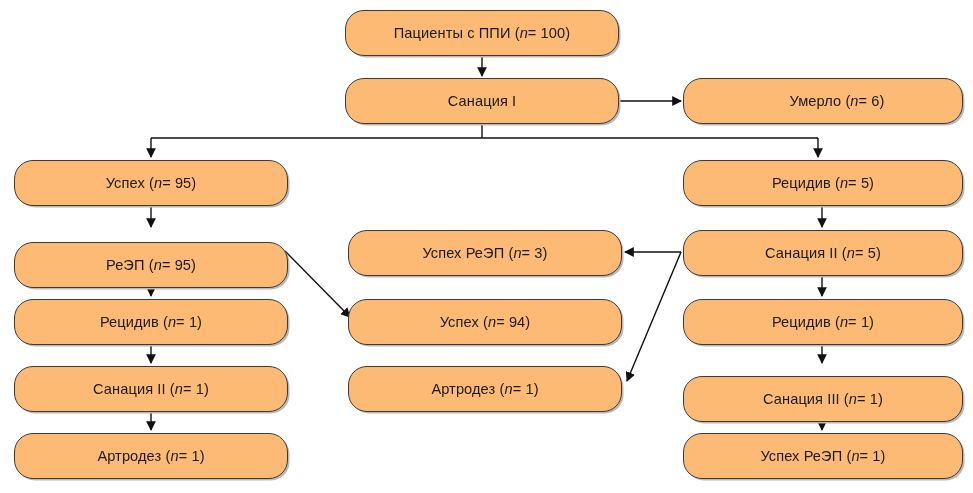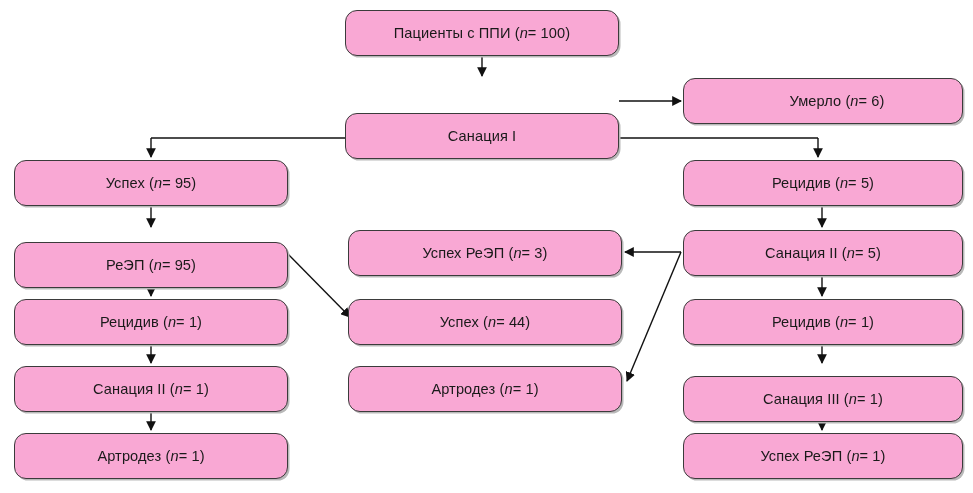--- a/index.html
+++ b/index.html
@@ -23,22 +23,22 @@
     left: 0;
     top: 0;
     width: 973px;
     height: 493px;
     pointer-events: none;
   }
   .node {
     position: absolute;
     box-sizing: border-box;
     border: 1.1px solid #3b3b3b;
-    border-radius: 12px;
-    background: #f9a8d4;
+    border-radius: 19px;
+    background: #fdba74;
     display: flex;
     align-items: center;
     justify-content: center;
     color: #1a1a1a;
     font-size: 14.6px;
     letter-spacing: 0.1px;
     white-space: nowrap;
     box-shadow: 2px 2px 0 -0.5px #b9b9b9;
     z-index: 2;
   }
@@ -84,21 +84,21 @@
       <line x1="681" y1="252" x2="627" y2="381" marker-end="url(#arrow)"></line>
     </g>
   </svg>
 
   <div class="node" style="left:345px;top:10px;width:274px;height:46px;">
     <span class="lbl">Пациенты с ППИ (</span>
       <span class="it">n</span>
       <span class="lbl"> = 100)</span>
   </div>
 
-  <div class="node" style="left:345px;top:78px;width:274px;height:46px;margin-top:35px;">
+  <div class="node" style="left:345px;top:78px;width:274px;height:46px;">
     <span class="lbl">Санация I</span>
       <span class="it"></span>
       <span class="lbl"></span>
   </div>
 
   <div class="node" style="left:683px;top:78px;width:280px;height:46px;padding-left:28px;">
     <span class="lbl">Умерло (</span>
       <span class="it">n</span>
       <span class="lbl"> = 6)</span>
   </div>
@@ -135,21 +135,21 @@
 
   <div class="node" style="left:14px;top:299px;width:274px;height:46px;">
     <span class="lbl">Рецидив (</span>
       <span class="it">n</span>
       <span class="lbl"> = 1)</span>
   </div>
 
   <div class="node" style="left:348px;top:299px;width:274px;height:46px;">
     <span class="lbl">Успех (</span>
       <span class="it">n</span>
-      <span class="lbl"> = 44)</span>
+      <span class="lbl"> = 94)</span>
   </div>
 
   <div class="node" style="left:683px;top:299px;width:280px;height:46px;">
     <span class="lbl">Рецидив (</span>
       <span class="it">n</span>
       <span class="lbl"> = 1)</span>
   </div>
 
   <div class="node" style="left:14px;top:366px;width:274px;height:46px;">
     <span class="lbl">Санация II (</span>

